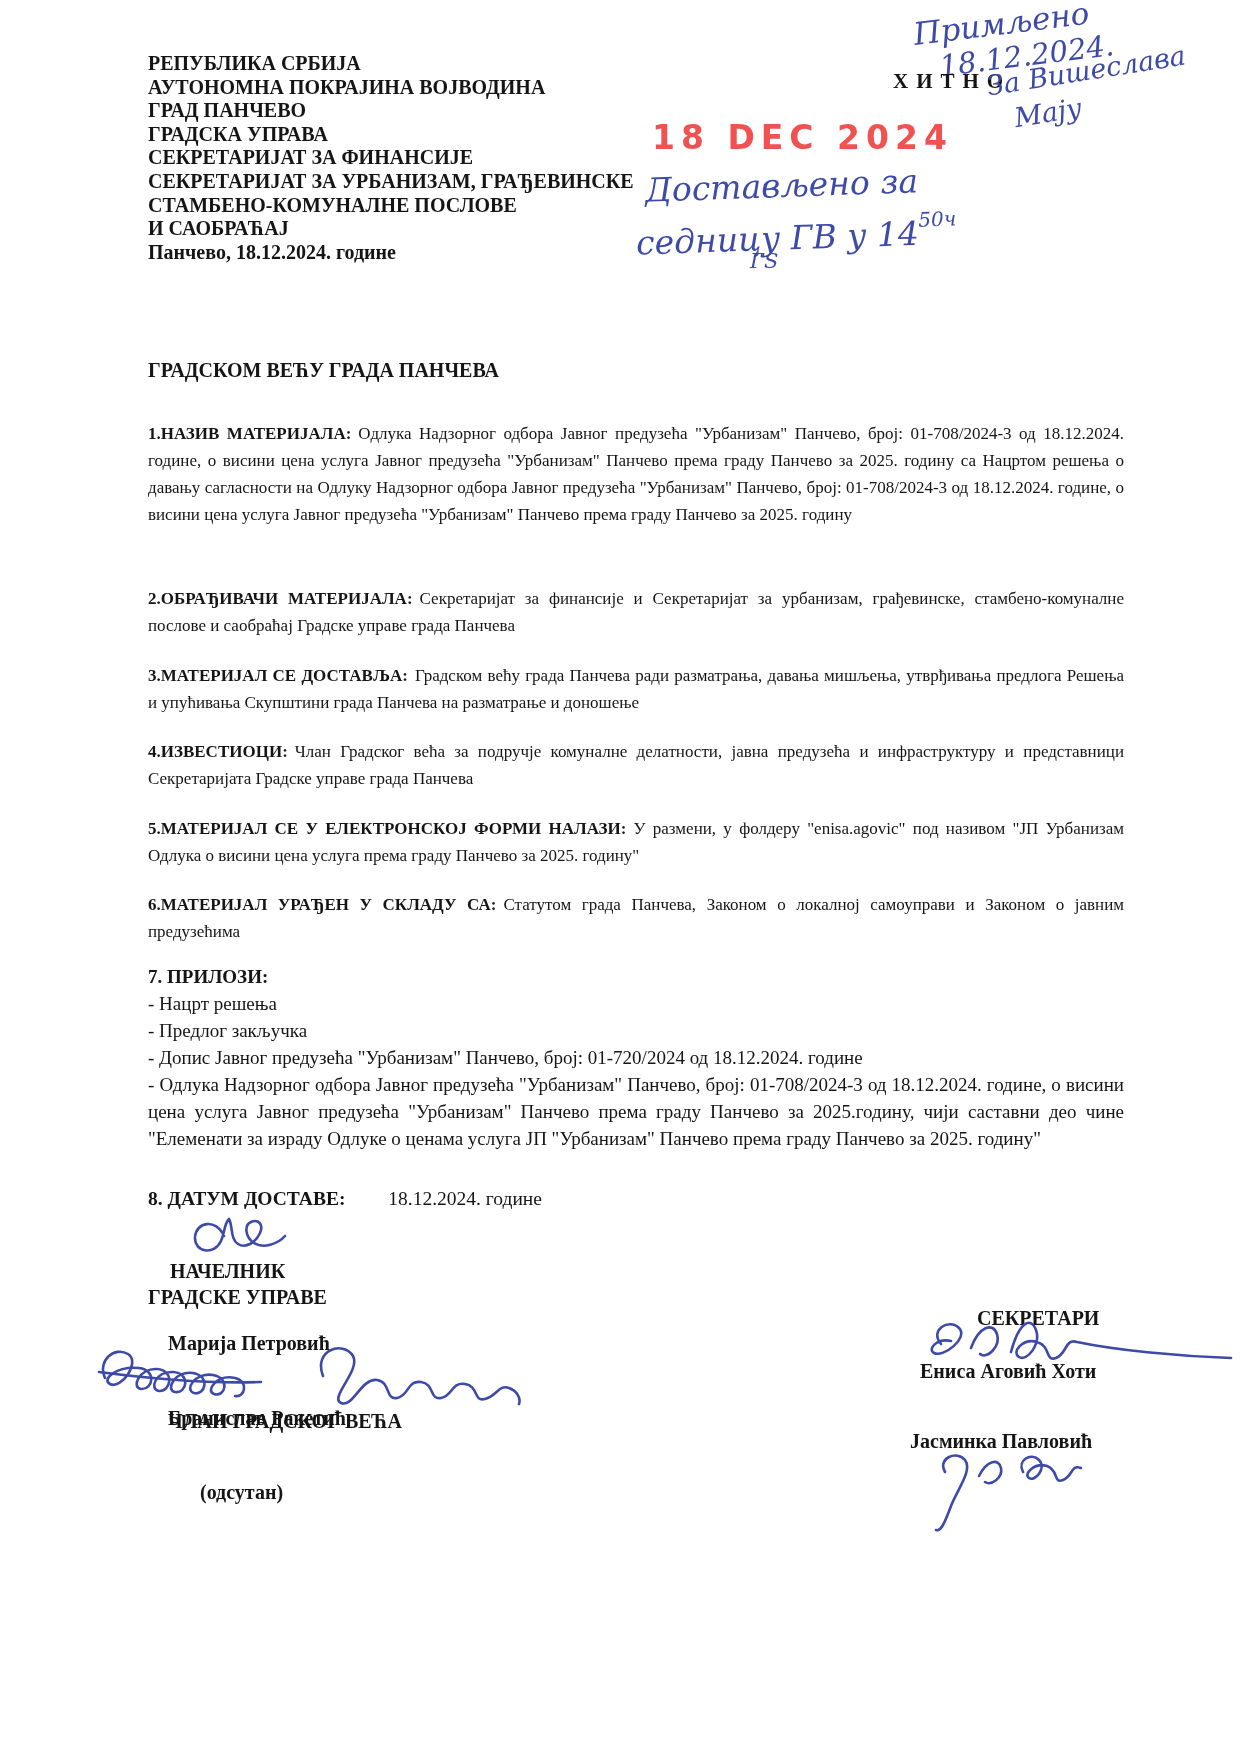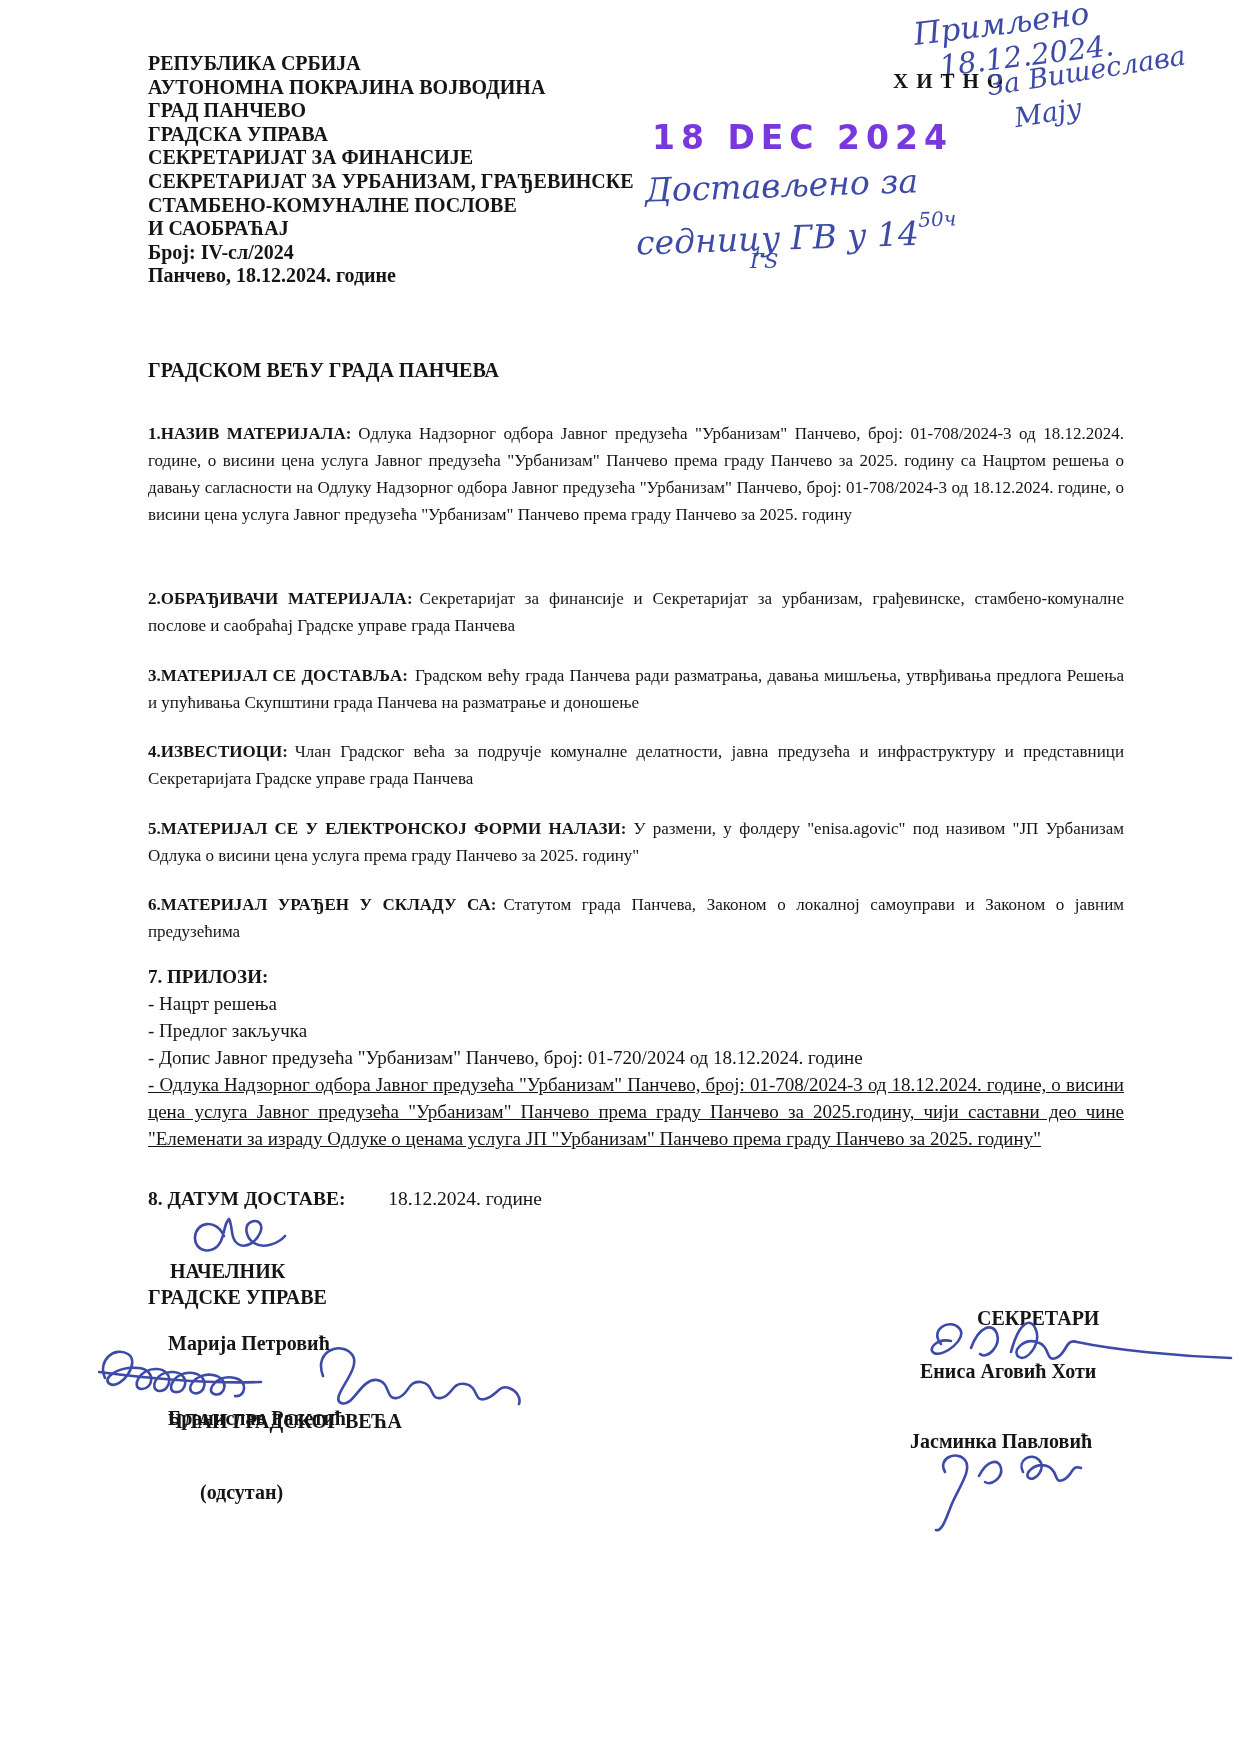--- a/index.html
+++ b/index.html
@@ -12,40 +12,39 @@
   .hdr{font-weight:bold;font-size:20px;line-height:23.6px;white-space:nowrap;}
   
   .para{width:976px;font-size:17px;line-height:27px;text-align:justify;margin:0;}
   .para b{font-weight:bold;}
   .lbl{font-weight:bold;margin-right:7px;}
   .listline{font-size:19px;line-height:27px;margin:0;}
   .bold20{font-weight:bold;font-size:20px;white-space:nowrap;}
   
   .ink{color:#3d4aa8;font-family:"DejaVu Serif", serif;font-style:italic;white-space:nowrap;}
   .stamp{
-    color:#6d28d9;font-family:"DejaVu Sans", sans-serif;font-weight:bold;
+    color:#ef4444;font-family:"DejaVu Sans", sans-serif;font-weight:bold;
     font-size:33px;letter-spacing:6px;white-space:nowrap;opacity:.92;
   }
   .urgent{font-weight:bold;font-size:21px;letter-spacing:8px;font-family:"Liberation Serif", serif;white-space:nowrap;}
   sup.ink-sup{font-size:20px;vertical-align:18px;letter-spacing:0;}
   svg.sig path{fill:none;stroke:#3d4aa8;stroke-width:2.6;stroke-linecap:round;stroke-linejoin:round;}
 </style>
 </head>
 <body>
 
 <div class="abs hdr" style="left:148px;top:52px;">
   <div>РЕПУБЛИКА СРБИЈА</div>
   <div>АУТОНОМНА ПОКРАЈИНА ВОЈВОДИНА</div>
   <div>ГРАД ПАНЧЕВО</div>
   <div>ГРАДСКА УПРАВА</div>
   <div>СЕКРЕТАРИЈАТ ЗА ФИНАНСИЈЕ</div>
   <div>СЕКРЕТАРИЈАТ ЗА УРБАНИЗАМ, ГРАЂЕВИНСКЕ</div>
   <div>СТАМБЕНО-КОМУНАЛНЕ ПОСЛОВЕ</div>
   <div>И САОБРАЋАЈ</div>
-  <div>Број: IV-сл/2024</div>
   <div>Панчево, 18.12.2024. године</div>
 </div>
 
 <div class="abs ink" style="left:915px;top:4px;transform:rotate(-7deg);font-size:31px;">
   <div>Примљено</div>
   <div style="margin-left:22px;font-size:29px;">18.12.2024.</div>
 </div>
 
 <div class="abs urgent" style="left:893px;top:69px;">ХИТНО</div>
 <div class="abs ink" style="left:986px;top:55px;transform:rotate(-9deg);font-size:27px;">За Вишеслава</div>
@@ -83,21 +82,21 @@
 
 <p class="abs para" style="left:148px;top:891px;">
   <b class="lbl">6.МАТЕРИЈАЛ УРАЂЕН У СКЛАДУ СА:</b><span>Статутом града Панчева, Законом о локалној самоуправи и Законом о јавним предузећима</span>
 </p>
 
 <div class="abs" style="left:148px;top:963px;width:976px;">
   <div class="bold20" style="font-size:19px;line-height:27px;">7. ПРИЛОЗИ:</div>
   <p class="listline">- Нацрт решења</p>
   <p class="listline">- Предлог закључка</p>
   <p class="listline">- Допис Јавног предузећа "Урбанизам" Панчево, број: 01-720/2024 од 18.12.2024. године</p>
-  <p class="listline" style="text-align:justify;text-decoration:underline;">- Одлука Надзорног одбора Јавног предузећа "Урбанизам" Панчево, број: 01-708/2024-3 од 18.12.2024. године, о висини цена услуга Јавног предузећа "Урбанизам" Панчево према граду Панчево за 2025.годину, чији саставни део чине "Елеменати за израду Одлуке о ценама услуга ЈП "Урбанизам" Панчево према граду Панчево за 2025. годину"</p>
+  <p class="listline" style="text-align:justify;">- Одлука Надзорног одбора Јавног предузећа "Урбанизам" Панчево, број: 01-708/2024-3 од 18.12.2024. године, о висини цена услуга Јавног предузећа "Урбанизам" Панчево према граду Панчево за 2025.годину, чији саставни део чине "Елеменати за израду Одлуке о ценама услуга ЈП "Урбанизам" Панчево према граду Панчево за 2025. годину"</p>
 </div>
 
 <div class="abs" style="left:148px;top:1188px;font-size:19.5px;">
   <b>8. ДАТУМ ДОСТАВЕ:</b>
   <span style="margin-left:38px;">18.12.2024. године</span>
 </div>
 
 <svg class="abs sig" width="120" height="52" viewBox="0 0 120 52" style="left:188px;top:1210px;">
   <path d="M36,26 C28,8 8,12 7,27 C6,42 26,46 33,31 C37,22 36,14 41,9 C45,16 42,29 50,34 C58,39 68,32 72,23 C76,14 70,9 63,12 C56,15 57,27 66,33 C75,39 90,34 97,26"></path>
 </svg>

